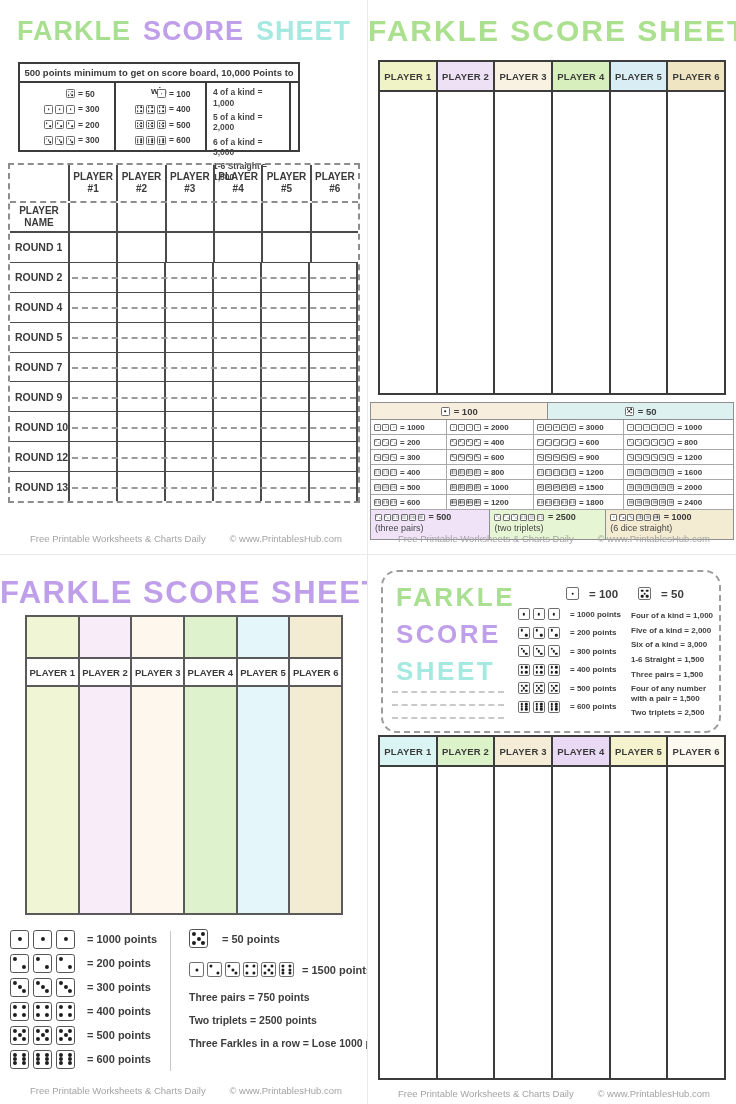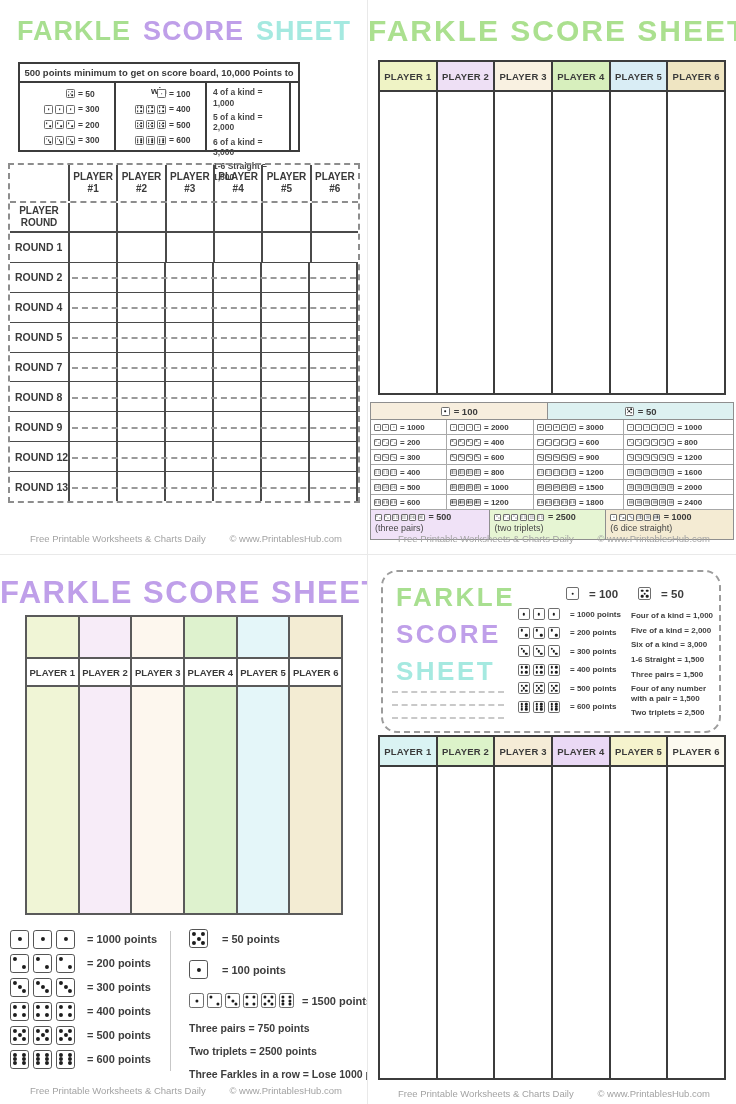--- a/index.html
+++ b/index.html
@@ -329,21 +329,21 @@
             <div>#5</div>
           </div>
           <div class="p1-hcell">
             <div>PLAYER</div>
             <div>#6</div>
           </div>
         </div>
         <div class="p1-nrow">
           <div class="p1-corner">
             <div>PLAYER</div>
-            <div>ROUND</div>
+            <div>NAME</div>
           </div>
           <div class="p1-cell"></div>
           <div class="p1-cell"></div>
           <div class="p1-cell"></div>
           <div class="p1-cell"></div>
           <div class="p1-cell"></div>
           <div class="p1-cell"></div>
         </div>
         <div class="p1-rrow">
           <div class="p1-rlabel">ROUND 1</div>
@@ -388,31 +388,31 @@
           <div class="p1-rlabel">ROUND 7</div>
           <div class="p1-cell"></div>
           <div class="p1-cell"></div>
           <div class="p1-cell"></div>
           <div class="p1-cell"></div>
           <div class="p1-cell"></div>
           <div class="p1-cell"></div>
           <div class="p1-dash"></div>
         </div>
         <div class="p1-rrow">
-          <div class="p1-rlabel">ROUND 8</div>
+          <div class="p1-rlabel">ROUND 9</div>
           <div class="p1-cell"></div>
           <div class="p1-cell"></div>
           <div class="p1-cell"></div>
           <div class="p1-cell"></div>
           <div class="p1-cell"></div>
           <div class="p1-cell"></div>
           <div class="p1-dash"></div>
         </div>
         <div class="p1-rrow">
-          <div class="p1-rlabel">ROUND 9</div>
+          <div class="p1-rlabel">ROUND 10</div>
           <div class="p1-cell"></div>
           <div class="p1-cell"></div>
           <div class="p1-cell"></div>
           <div class="p1-cell"></div>
           <div class="p1-cell"></div>
           <div class="p1-cell"></div>
           <div class="p1-dash"></div>
         </div>
         <div class="p1-rrow">
           <div class="p1-rlabel">ROUND 12</div>
@@ -1514,28 +1514,20 @@
             <span class="dg">
               <span class="die d19">
                 <i class="p0"></i>
                 <i class="p2"></i>
                 <i class="p4"></i>
                 <i class="p6"></i>
                 <i class="p8"></i>
               </span>
             </span>
             <span class="val">= 50 points</span>
-          </div>
-          <div class="p3-rrow" style="margin-top: 12px;">
-            <span class="dg">
-              <span class="die d19">
-                <i class="p4"></i>
-              </span>
-            </span>
-            <span class="val">= 100 points</span>
           </div>
           <div class="p3-rrow" style="margin-top: 14px;">
             <span class="dg">
               <span class="die d15">
                 <i class="p4"></i>
               </span>
               <span class="die d15">
                 <i class="p0"></i>
                 <i class="p8"></i>
               </span>

